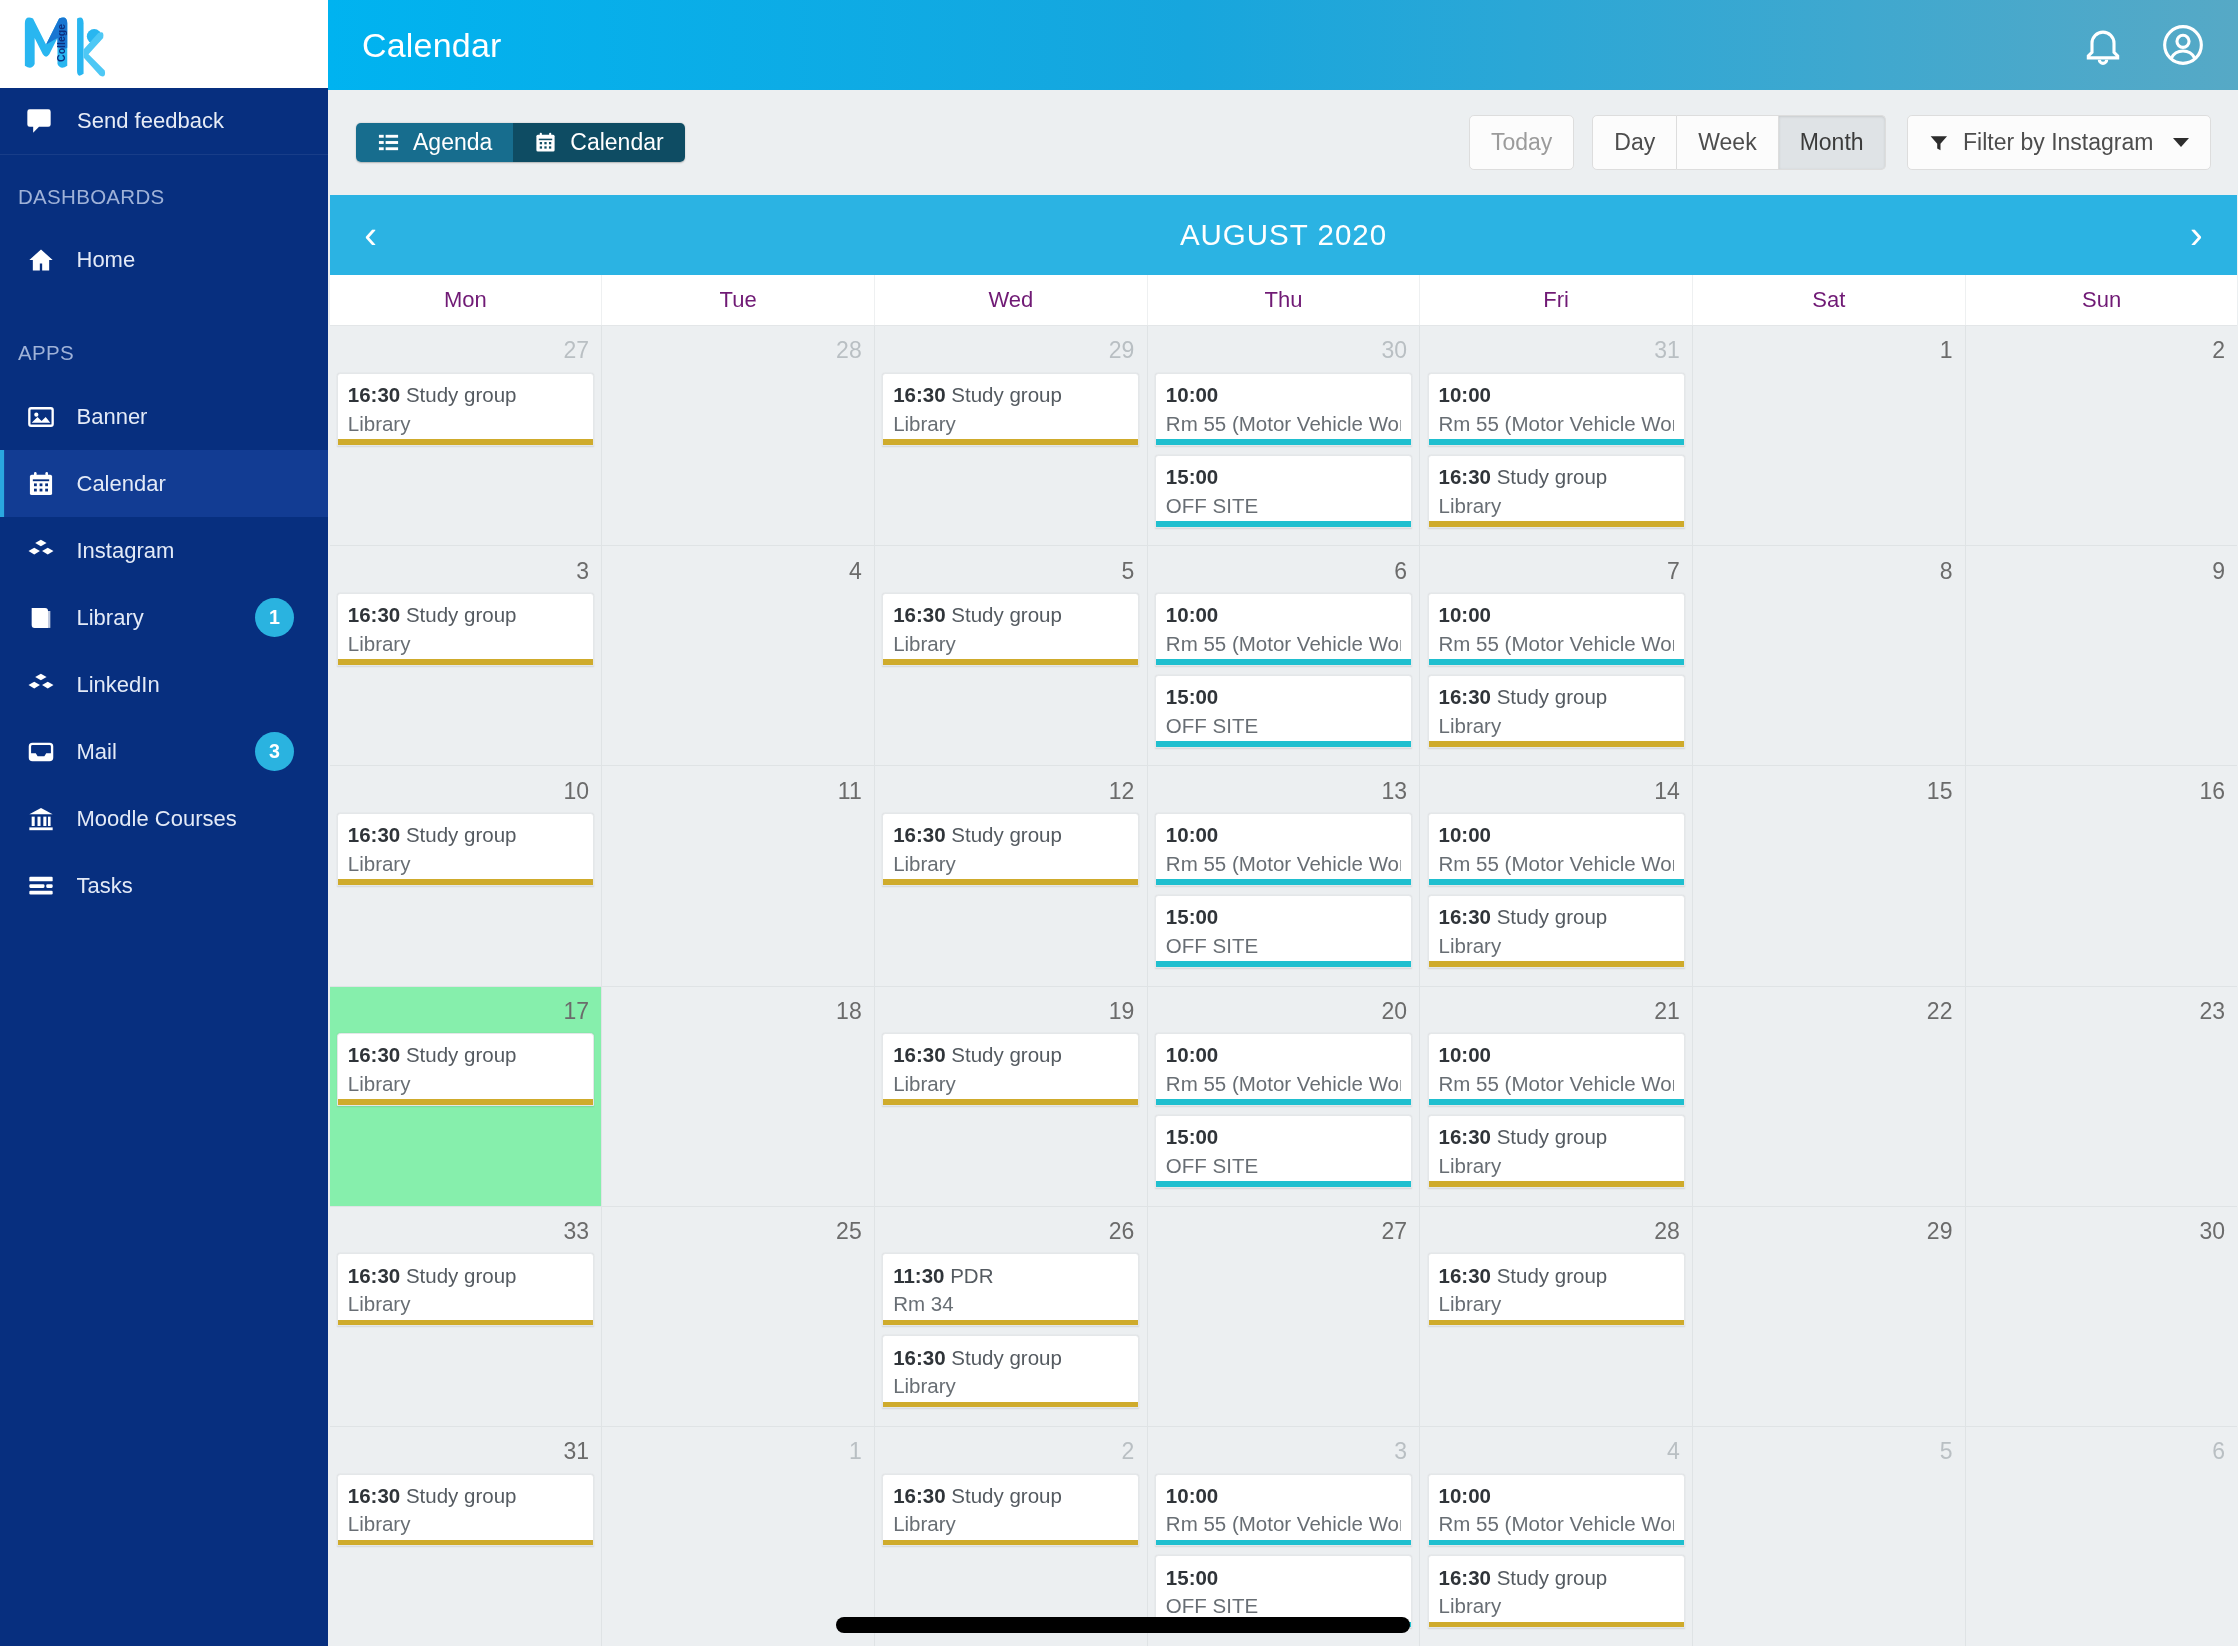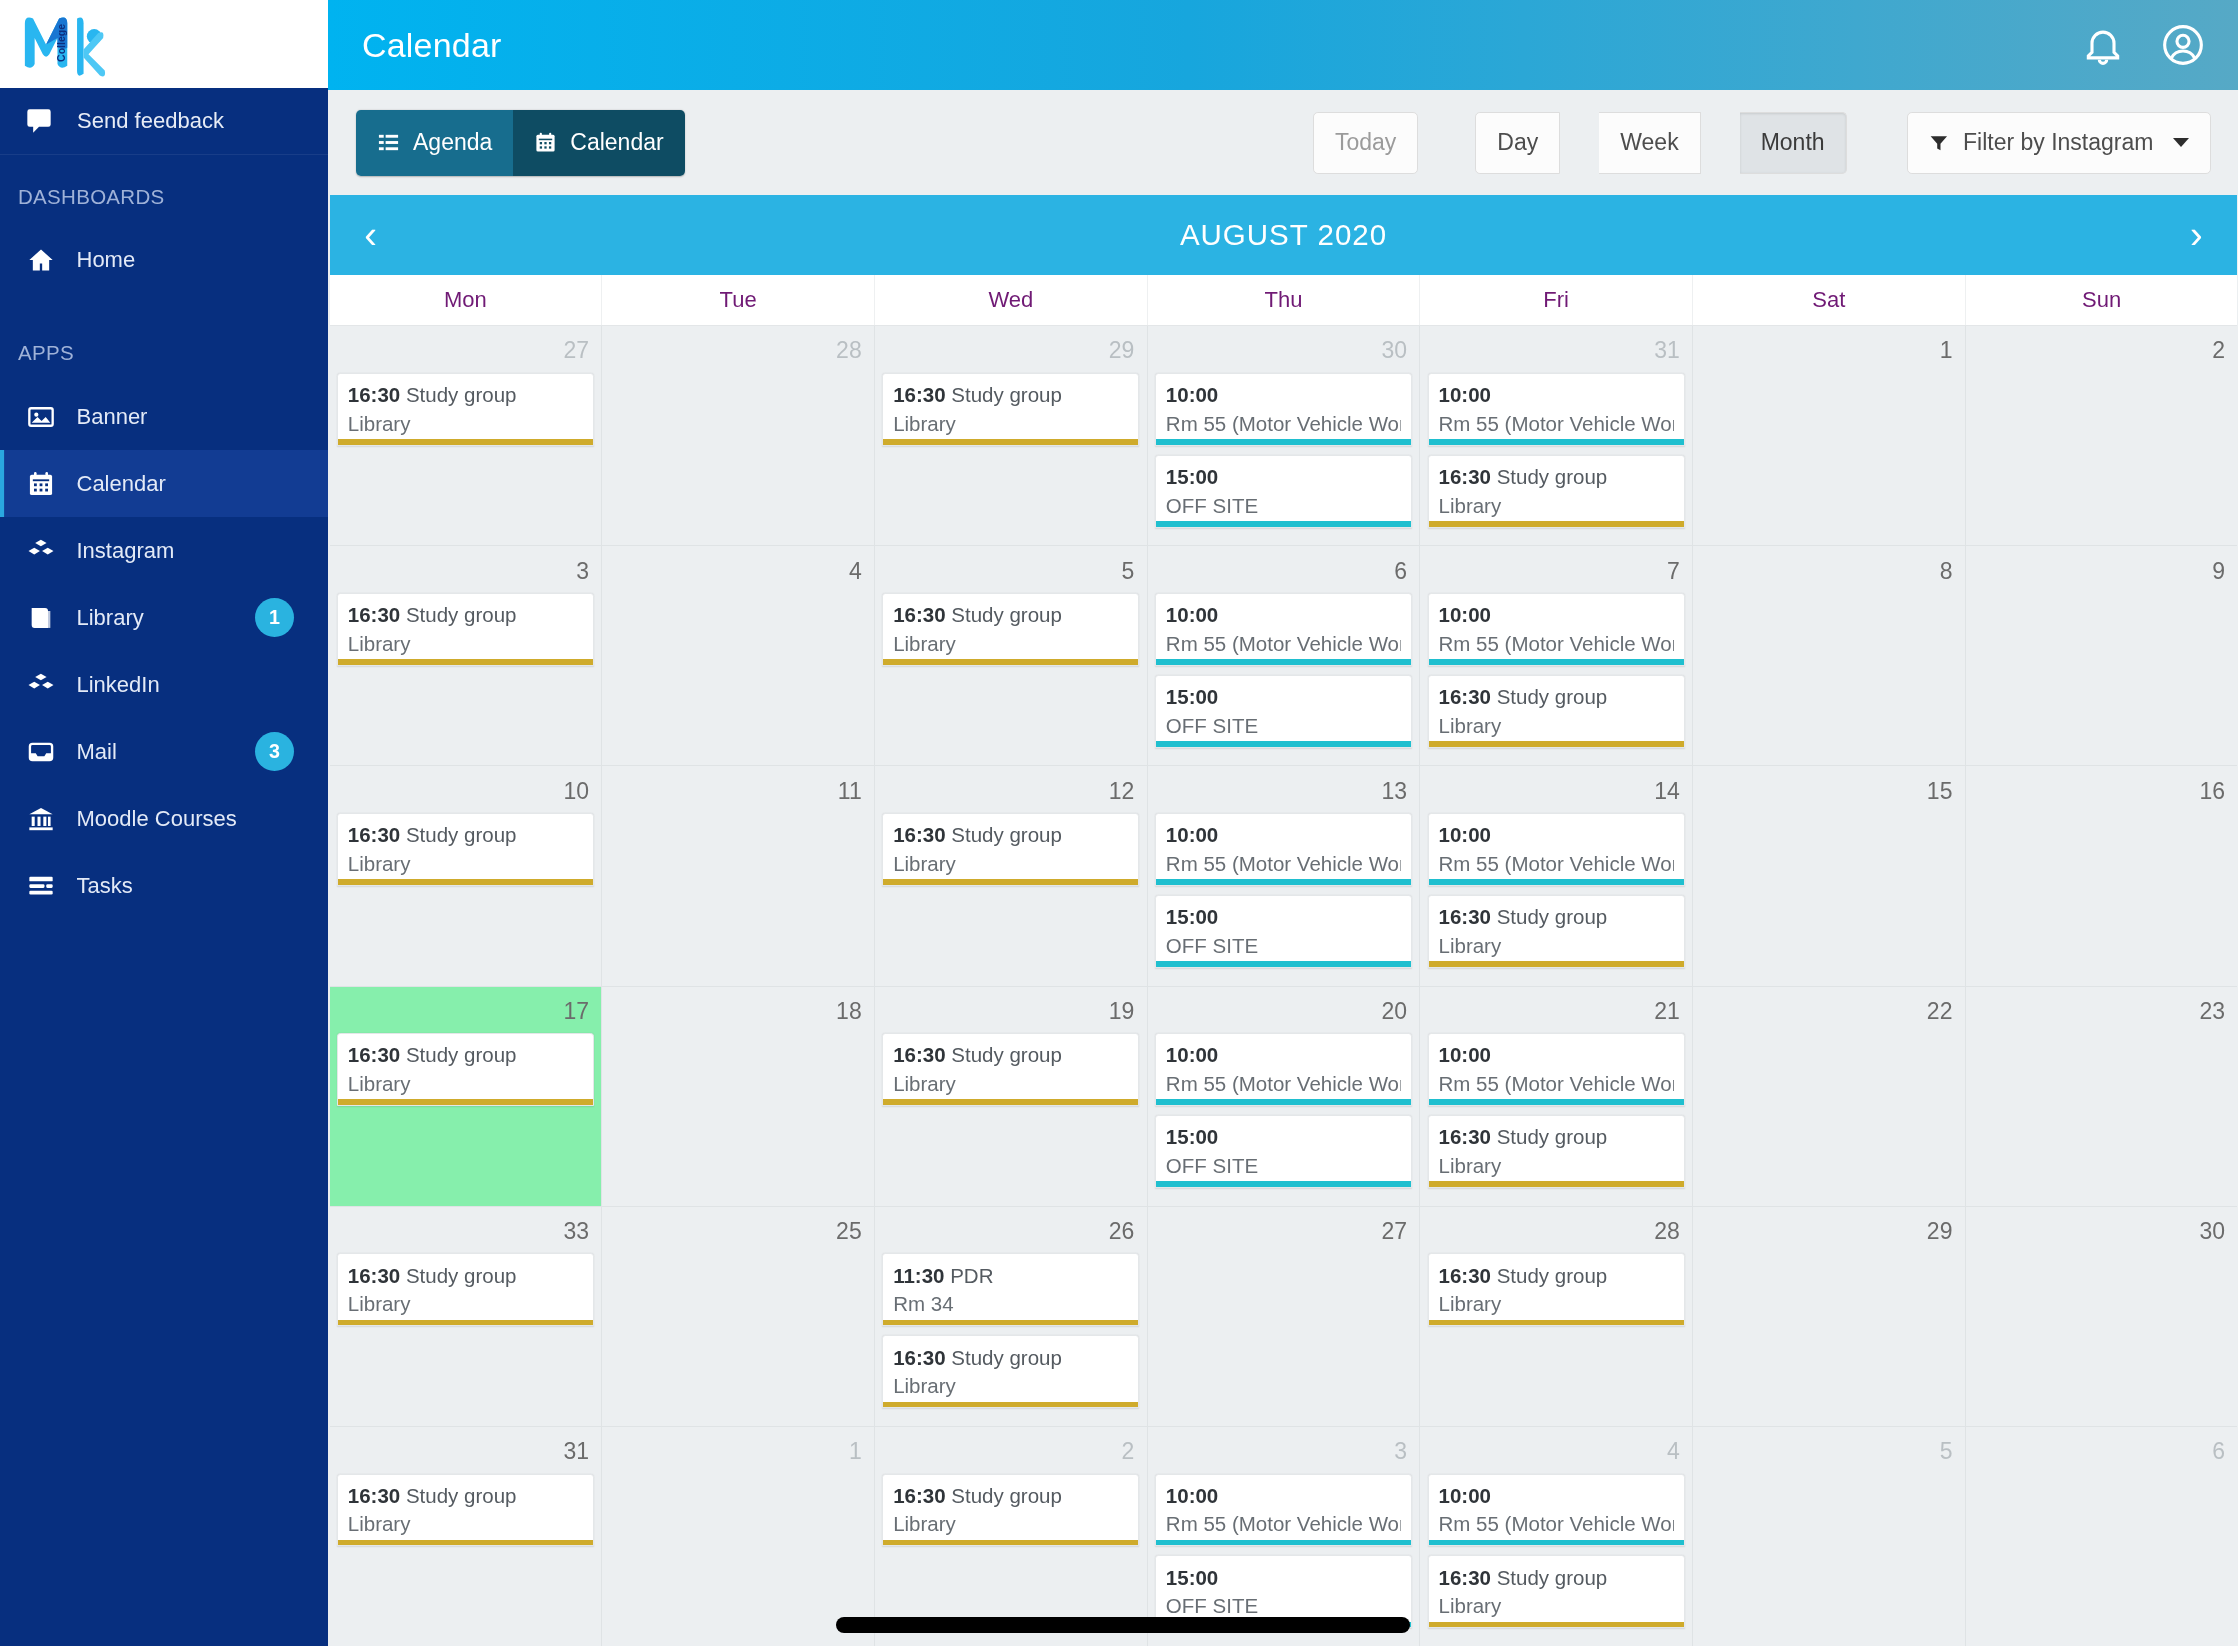--- a/index.html
+++ b/index.html
@@ -38,31 +38,31 @@
             background: linear-gradient(90deg, #00b3f0 0%, #17a6dd 45%, #3fa8cf 80%, #56a9c6 100%);
             display: flex; align-items: center; padding: 0 34px; }
   .topbar .title { color: #ffffff; font-size: 34px; font-weight: 300; letter-spacing: 0.2px; }
   .topbar .spacer { flex: 1 1 auto; }
   .topbar .hicon { width: 44px; height: 44px; margin-left: 36px; }
   .topbar .hicon svg { width: 44px; height: 44px; fill: none; stroke: #ffffff; stroke-width: 1.7; }
 
   .toolbar { height: 105px; flex: 0 0 105px; display: flex; align-items: center; padding: 0 28px; }
 
   .seg { display: flex; border-radius: 4.9px; overflow: hidden; box-shadow: 0 0.8px 1.6px rgba(0,0,0,.25); }
-  .seg .sbtn { height: 66px; display: flex; align-items: center; gap: 13px;
+  .seg .sbtn { height: 39px; display: flex; align-items: center; gap: 13px;
                padding: 0 21px; font-size: 23px; color: #ffffff; font-weight: 400; }
   .seg .sbtn.agenda { background: #176d8e; }
   .seg .sbtn.calbtn { background: #0e4c63; }
   .seg .sbtn svg { width: 23px; height: 23px; fill: #fff; }
 
   .toolbar .spacer { flex: 1 1 auto; }
 
-  .pill { height: 62px; display: flex; align-items: center; justify-content: center;
+  .pill { height: 55px; display: flex; align-items: center; justify-content: center;
           background: #fcfcfc; border: 0.8px solid #ddd; border-radius: 4.9px;
-          font-size: 23px; color: #4d4d4d; padding: 0 21px; margin-left: 39px; }
+          font-size: 23px; color: #4d4d4d; padding: 0 21px; }
   .pill.today { color: #9b9b9b; margin-right: 18px; }
   .group { display: flex; margin-right: 21px; }
   .group .pill { border-radius: 0; border-left-width: 0; }
   .group .pill:first-child { border-radius: 4.9px 0 0 4.9px; border-left-width: 0.8px; }
   .group .pill:last-child { border-radius: 0 4.9px 4.9px 0; }
   .group .pill.sel { background: #dfe3e6; color: #3b3b3b; box-shadow: inset 0 0.8px 2.5px rgba(0,0,0,.12); }
   .filter { gap: 14.7px; }
   .filter svg { width: 19.7px; height: 19.7px; fill: #2d2d2d; }
   .caret { width: 0; height: 0; border-left: 8.2px solid transparent; border-right: 8.2px solid transparent;
            border-top: 9.8px solid #2d2d2d; margin-left: 4.9px; }

